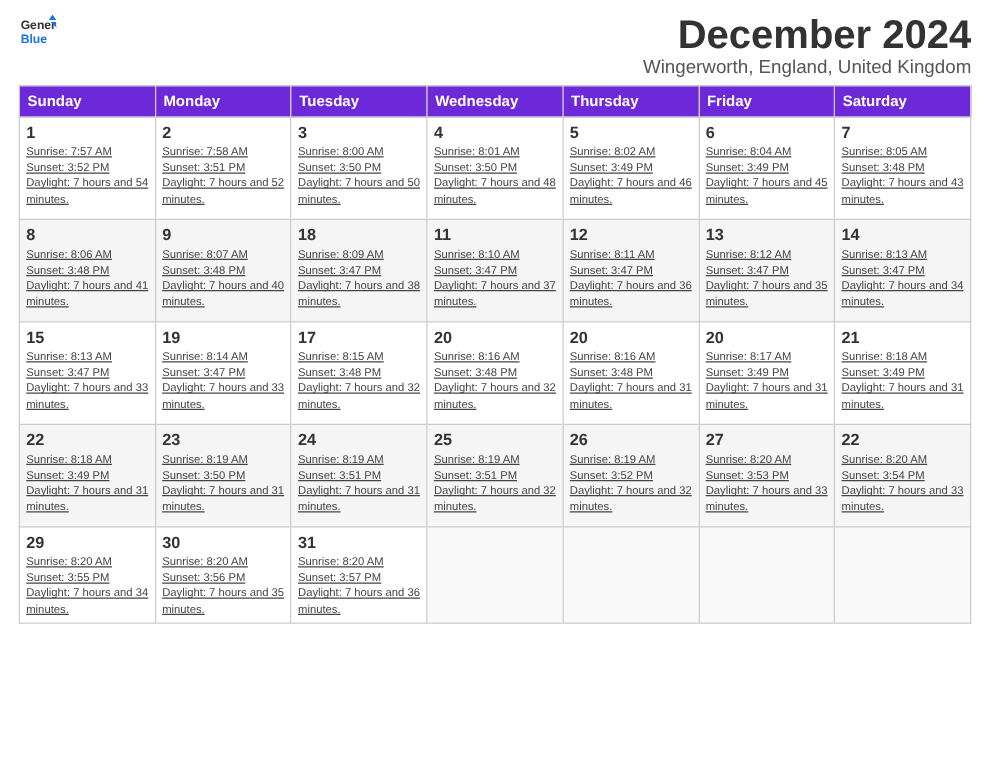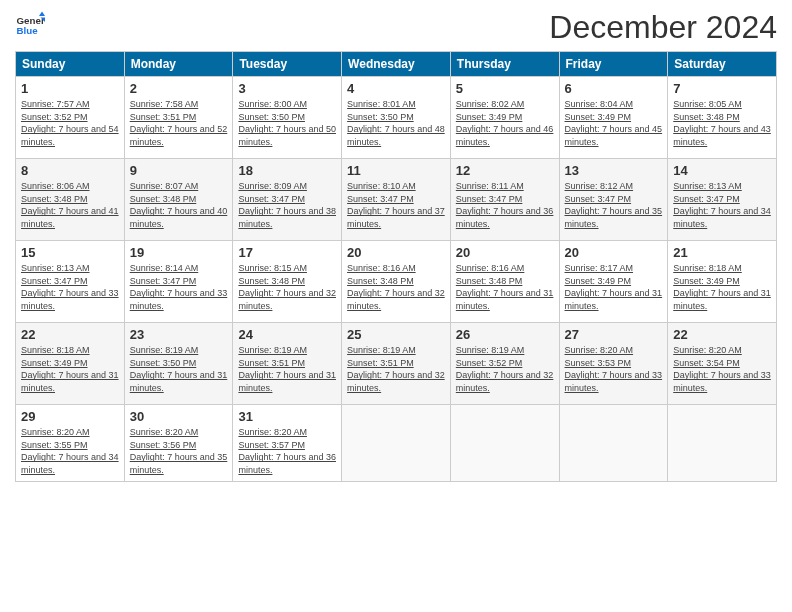--- a/index.html
+++ b/index.html
@@ -28,35 +28,35 @@
     }
     .logo-icon {
       width: 30px;
       height: 30px;
     }
     .title-block {
       text-align: right;
     }
     .month-title {
       font-size: 32px;
-      font-weight: normal;
+      font-weight: bold;
       color: #333;
       line-height: 1.1;
     }
     .subtitle {
       font-size: 15px;
       color: #555;
     }
     .calendar-table {
       width: 100%;
       border-collapse: collapse;
       table-layout: fixed;
     }
     .calendar-table th {
-      background: #0369a1;
+      background: #6d28d9;
       color: white;
       text-align: left;
       padding: 5px 6px;
       font-size: 12px;
       font-weight: bold;
       border: 1px solid #ccc;
     }
     .calendar-table td {
       border: 1px solid #ccc;
       vertical-align: top;
@@ -98,20 +98,21 @@
     <div class="logo">
       <svg class="logo-icon" viewBox="0 0 40 40">
         <text x="2" y="18" font-size="13" font-weight="bold" fill="#333" font-family="Arial">General</text>
         <text x="2" y="32" font-size="13" font-weight="bold" fill="#1a73e8" font-family="Arial">Blue</text>
         <polygon points="32,8 40,8 36,2" fill="#1a73e8"></polygon>
         <polygon points="34,10 40,10 40,16" fill="#1a73e8"></polygon>
       </svg>
     </div>
     <div class="title-block">
       <div class="month-title">December 2024</div>
+      <div class="subtitle">Wingerworth, England, United Kingdom</div>
     </div>
   </div>
 
   <table class="calendar-table">
     <thead>
       <tr>
         <th>Sunday</th>
         <th>Monday</th>
         <th>Tuesday</th>
         <th>Wednesday</th>

